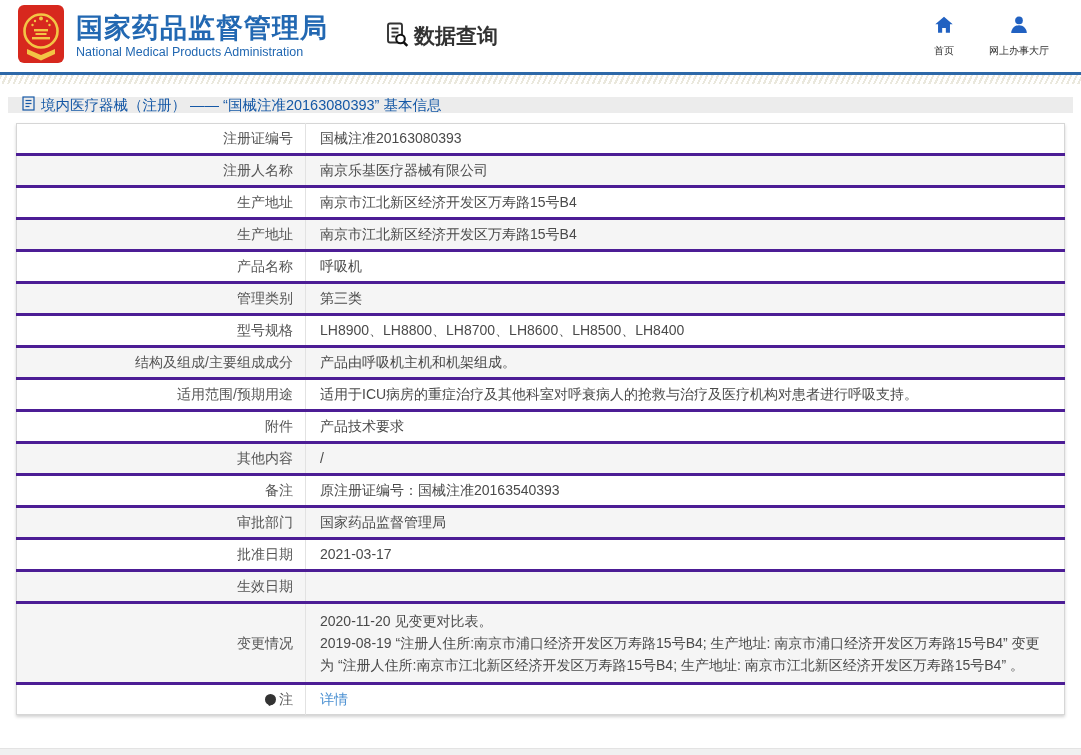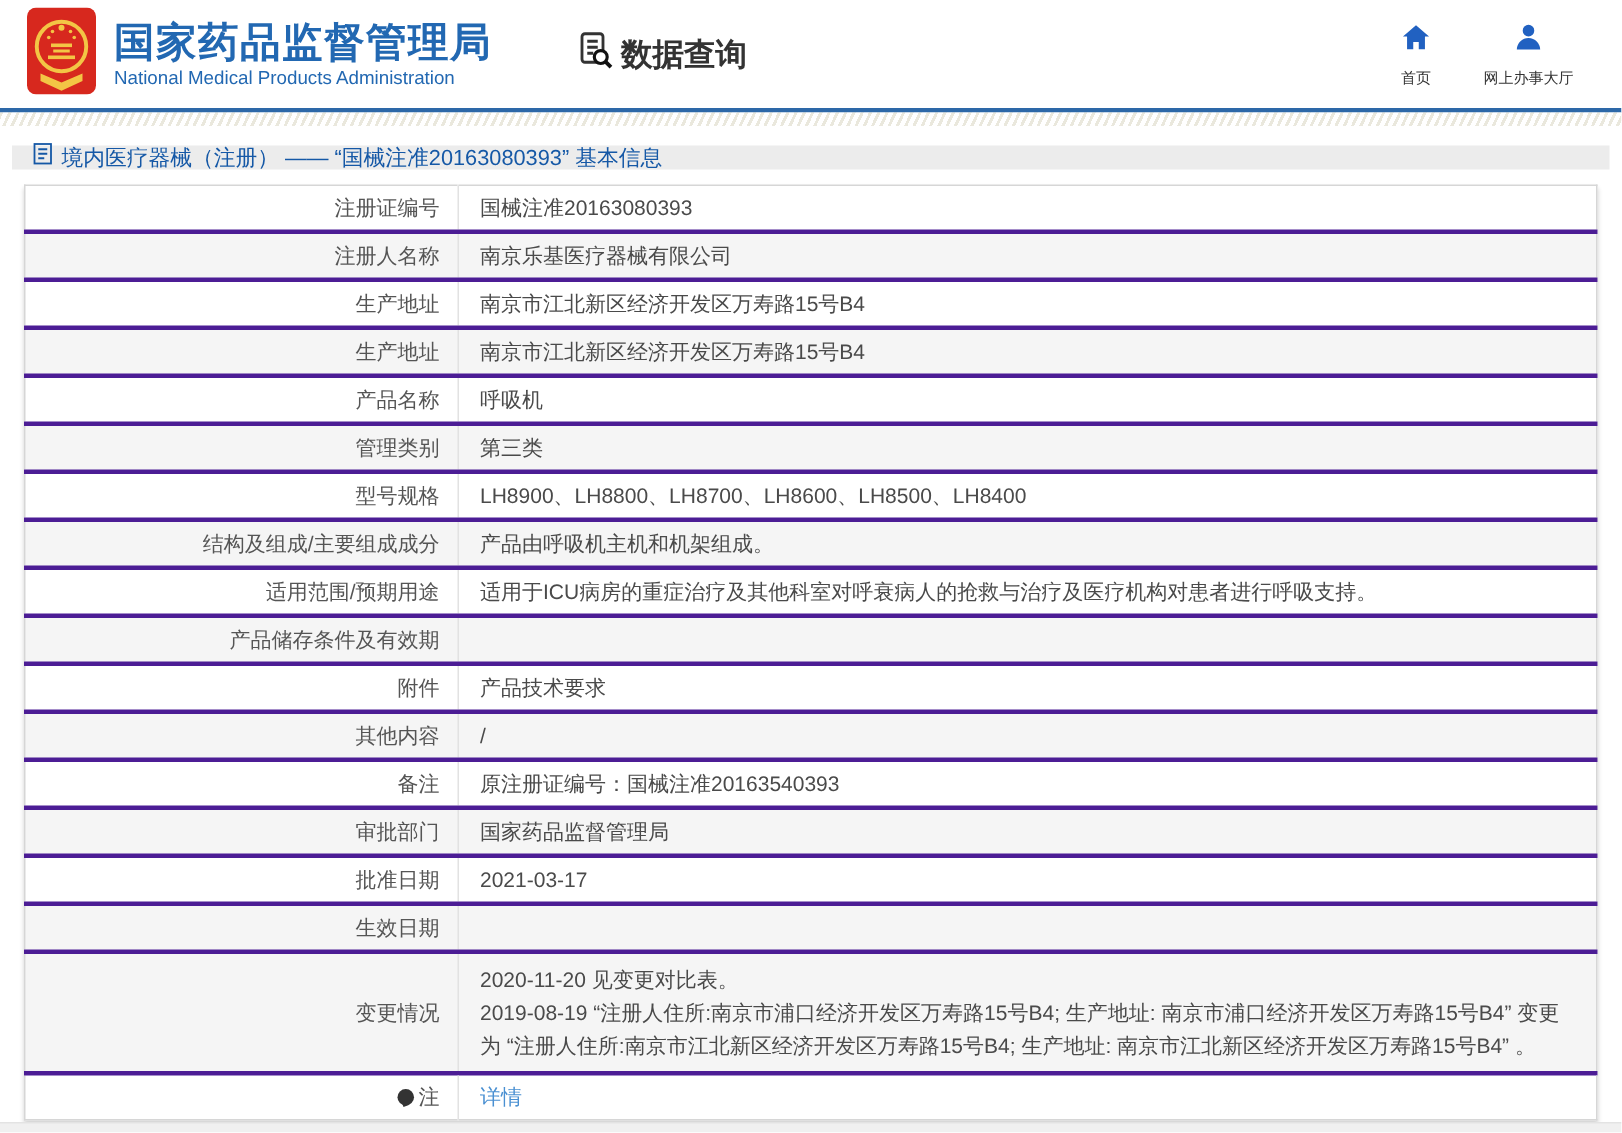--- a/index.html
+++ b/index.html
@@ -258,24 +258,20 @@
     <td class="value-cell">LH8900、LH8800、LH8700、LH8600、LH8500、LH8400</td>
   </tr>
         <tr class="alt">
     <td class="label-cell"><span>结构及组成/主要组成成分</span></td>
     <td class="value-cell">产品由呼吸机主机和机架组成。</td>
   </tr>
         <tr>
     <td class="label-cell"><span>适用范围/预期用途</span></td>
     <td class="value-cell">适用于ICU病房的重症治疗及其他科室对呼衰病人的抢救与治疗及医疗机构对患者进行呼吸支持。</td>
   </tr>
-        <tr class="alt">
-    <td class="label-cell"><span>产品储存条件及有效期</span></td>
-    <td class="value-cell"></td>
-  </tr>
         <tr>
     <td class="label-cell"><span>附件</span></td>
     <td class="value-cell">产品技术要求</td>
   </tr>
         <tr class="alt">
     <td class="label-cell"><span>其他内容</span></td>
     <td class="value-cell">/</td>
   </tr>
         <tr>
     <td class="label-cell"><span>备注</span></td>

